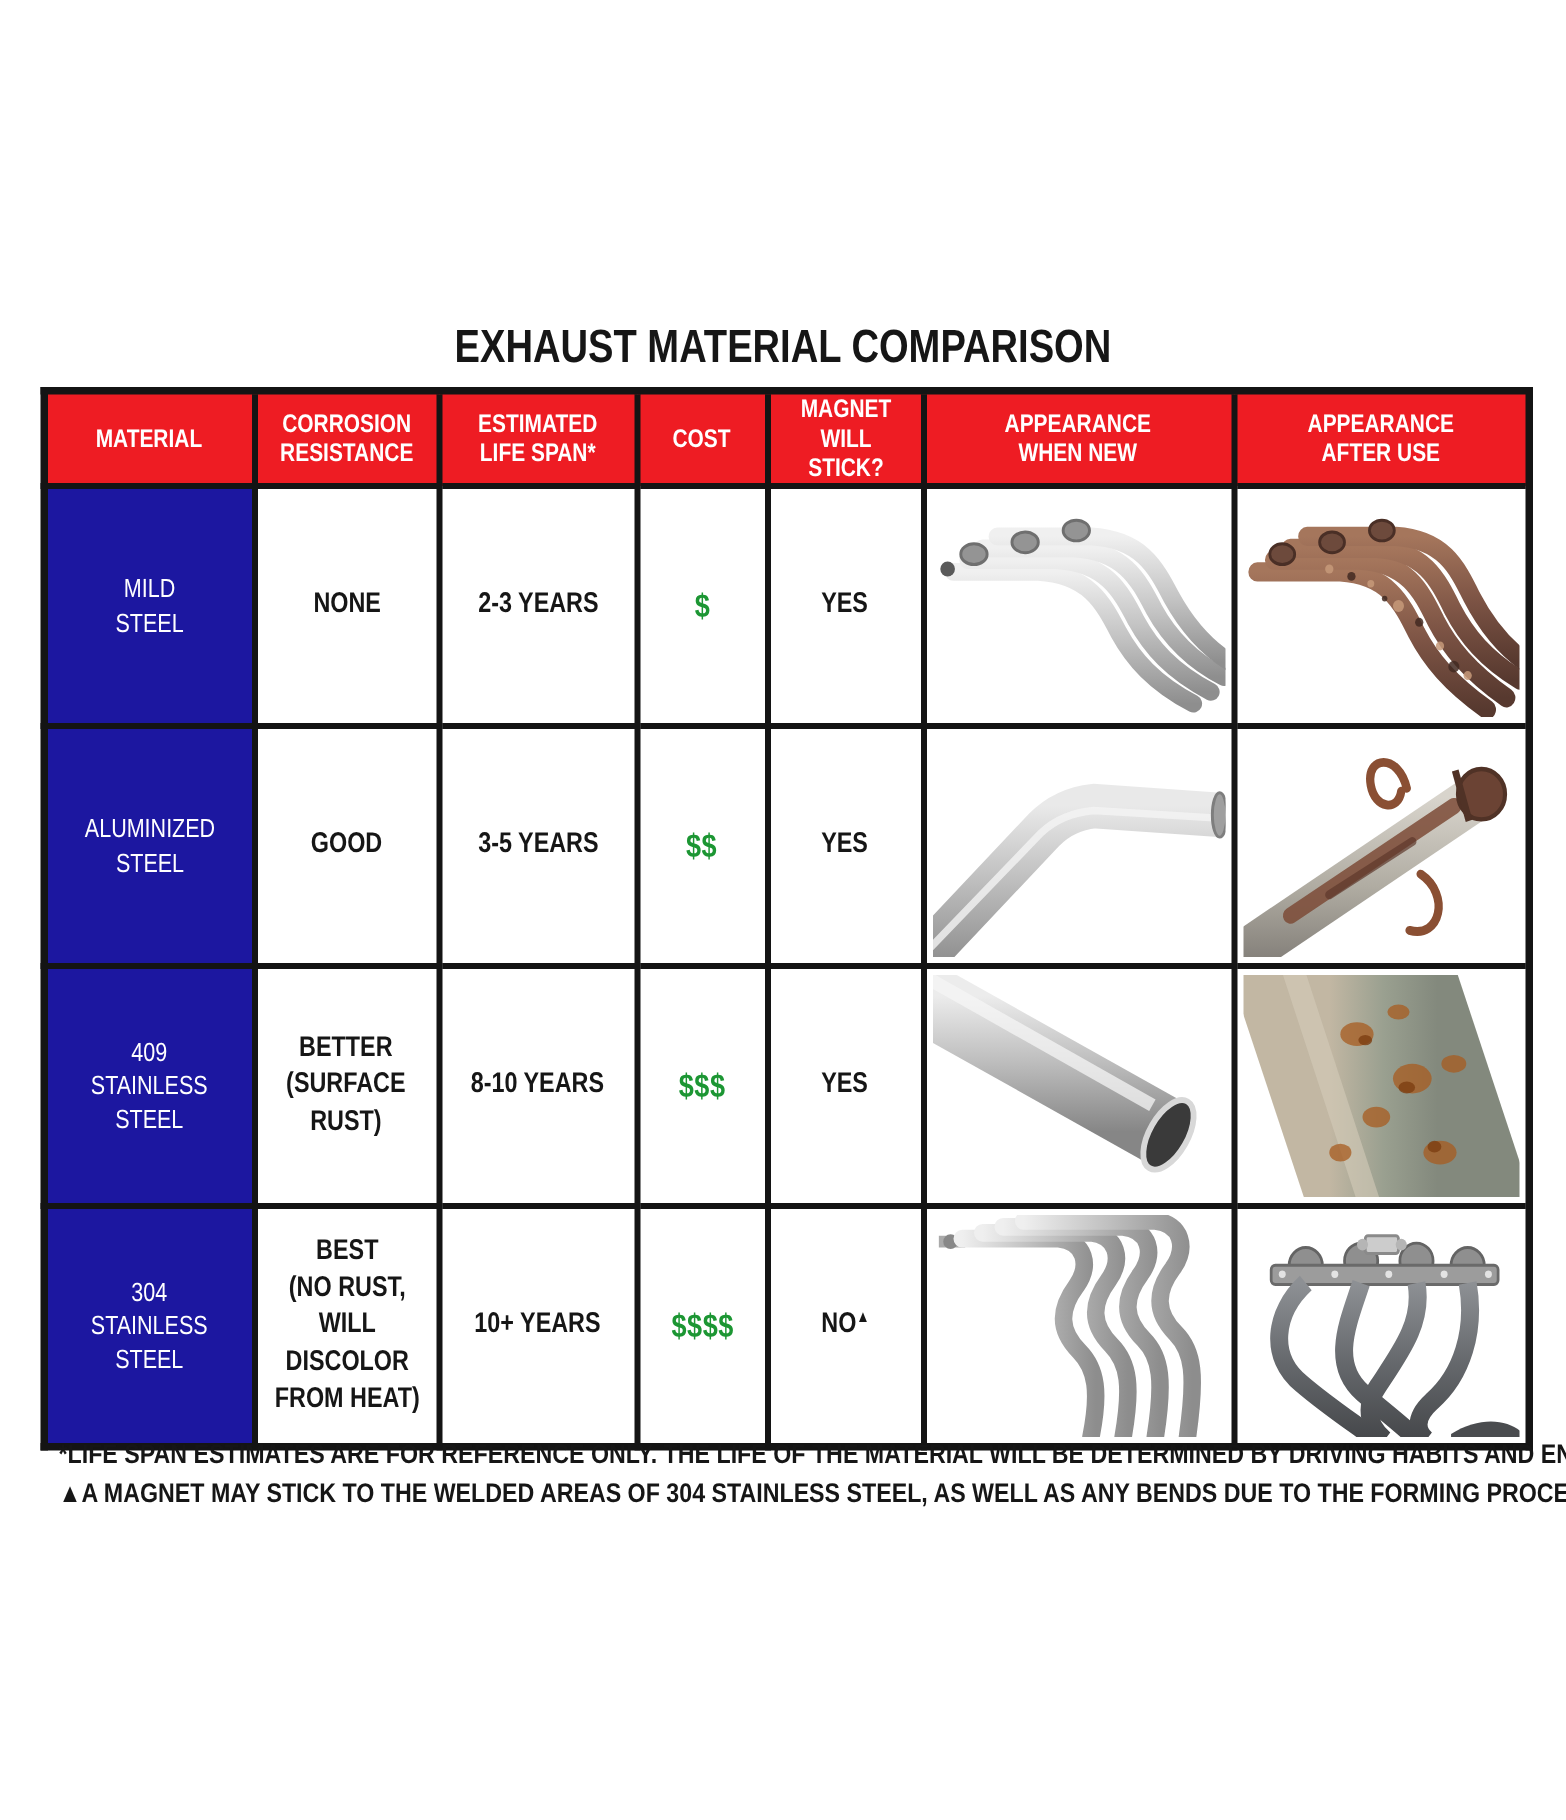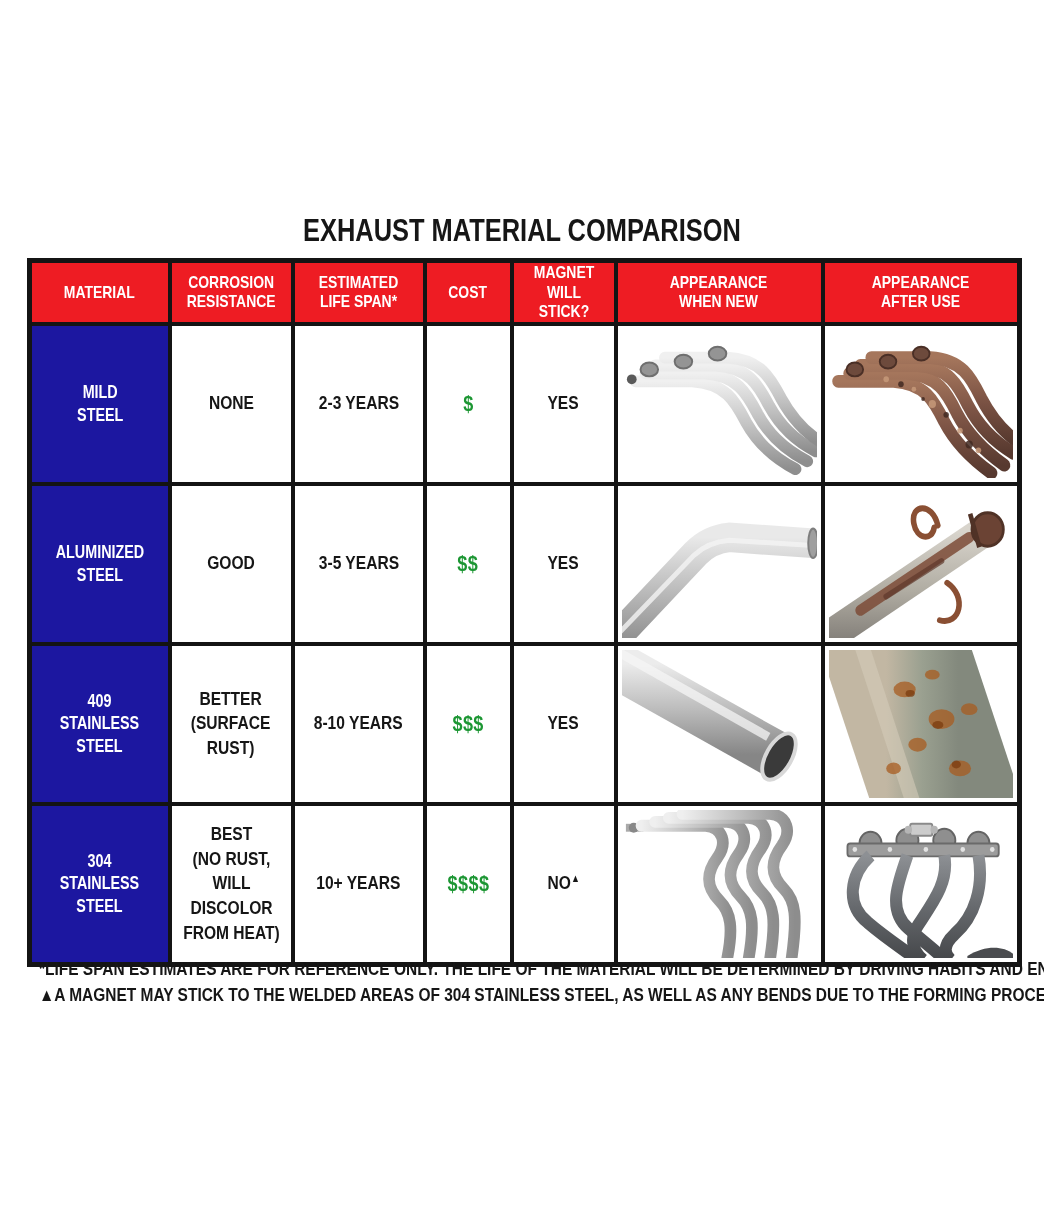--- a/index.html
+++ b/index.html
@@ -21,21 +21,21 @@
   }
   .cmp th,.cmp td{
     border:4px solid #141414;text-align:center;vertical-align:middle;padding:0;
   }
   .cmp thead tr{height:62px;}
   .cmp tbody tr{height:157px;}
   th.hdr{
     background:#ee1c23;color:#ffffff;font-size:17px;font-weight:700;line-height:1.15;
   }
   td.mat{
-    background:#1c17a0;color:#ffffff;font-size:17.5px;font-weight:700;line-height:1.3;
+    background:#1c17a0;color:#ffffff;font-size:17.5px;font-weight:400;line-height:1.3;
   }
   td.val{color:#161616;font-size:19px;font-weight:700;line-height:1.3;text-decoration:underline;}
   td.cost{color:#1c9633;font-size:22px;font-weight:700;letter-spacing:0.5px;}
   td.photo{padding:4px;background:#ffffff;}
   td.photo svg{display:block;width:100%;height:148px;}
   sup.mark{font-size:11px;vertical-align:7px;line-height:0;}
   .footnotes{
     position:absolute;left:39px;top:957px;width:1000px;
     color:#161616;font-weight:700;font-size:18px;line-height:1.42;
   }

